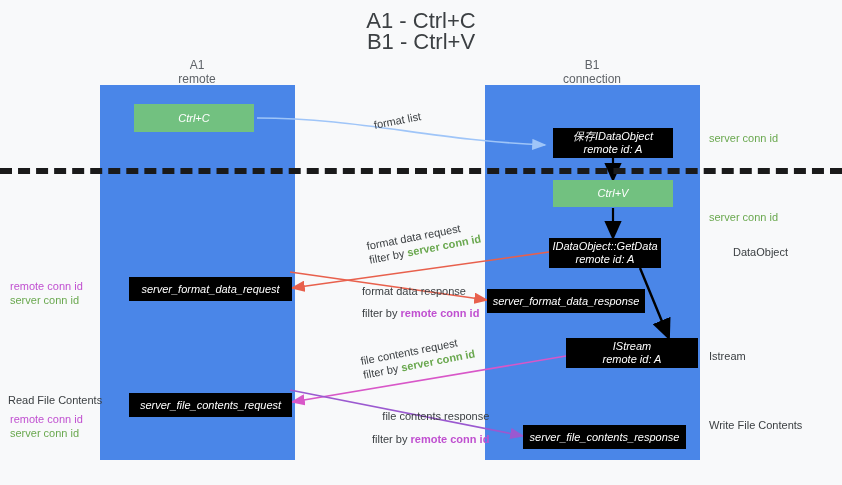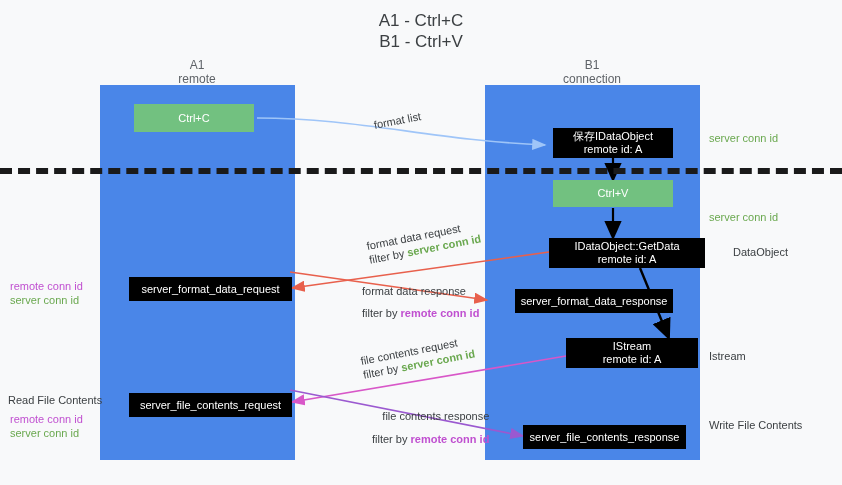--- a/index.html
+++ b/index.html
@@ -9,21 +9,21 @@
     font-family:"Liberation Sans","DejaVu Sans",sans-serif;
     position:relative;overflow:hidden;
     color:#3c4043;
   }
   #stage{position:absolute;left:0;top:0;width:842px;height:485px;}
   .abs{position:absolute;}
 
   
   #title{
     left:0;top:10px;width:842px;text-align:center;
-    font-size:17px;line-height:21px;color:#3c4043;
+    font-size:22px;line-height:21px;color:#3c4043;
   }
 
   
   .lane-head{
     text-align:center;font-size:12px;line-height:14px;color:#5f6368;
   }
 
   
   .lane{
     background:#4a86e8;
@@ -34,20 +34,21 @@
   
   #wires{position:absolute;left:0;top:0;width:842px;height:485px;pointer-events:none;}
 
   
   .box{
     box-sizing:border-box;
     display:flex;flex-direction:column;
     align-items:center;justify-content:center;
     color:#ffffff;font-size:11px;line-height:13px;
     text-align:center;
+    font-style:italic;
   }
   .box.green{background:#6aa84f;background:#72c180;}
   .box.orange{background:#f9b котор;}
   .orange{background:#000000;}
   .green{background:#75c584;}
 
   
   .cap{font-size:11px;line-height:14px;}
   .cap.green-t{color:#6aa84f;}
   .cap.magenta-t{color:#c050d0;}
@@ -139,26 +140,26 @@
 
   <div class="abs box orange" style="left:553px;top:128px;width:120px;height:30px;">
     <span>保存IDataObject</span>
     <span>remote id: A</span>
   </div>
 
   <div class="abs box green" style="left:553px;top:180px;width:120px;height:27px;">
     <span>Ctrl+V</span>
   </div>
 
-  <div class="abs box orange" style="left:549px;top:238px;width:156px;height:30px;">
+  <div class="abs box orange" style="left:549px;top:238px;width:112px;height:30px;">
     <span>IDataObject::GetData</span>
     <span>remote id: A</span>
   </div>
 
-  <div class="abs box orange" style="left:487px;top:289px;width:158px;height:24px;margin-left:28px;">
+  <div class="abs box orange" style="left:487px;top:289px;width:158px;height:24px;">
     <span>server_format_data_response</span>
   </div>
 
   <div class="abs box orange" style="left:566px;top:338px;width:132px;height:30px;">
     <span>IStream</span>
     <span>remote id: A</span>
   </div>
 
   <div class="abs box orange" style="left:523px;top:425px;width:163px;height:24px;">
     <span>server_file_contents_response</span>

